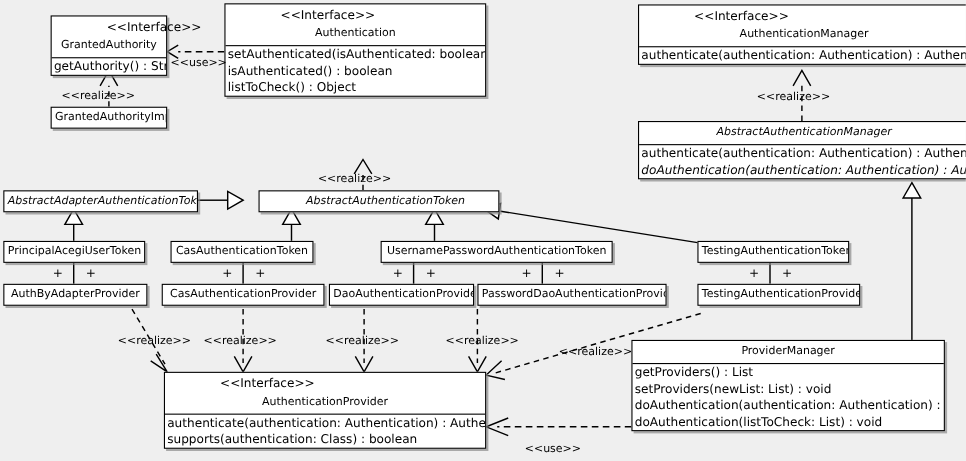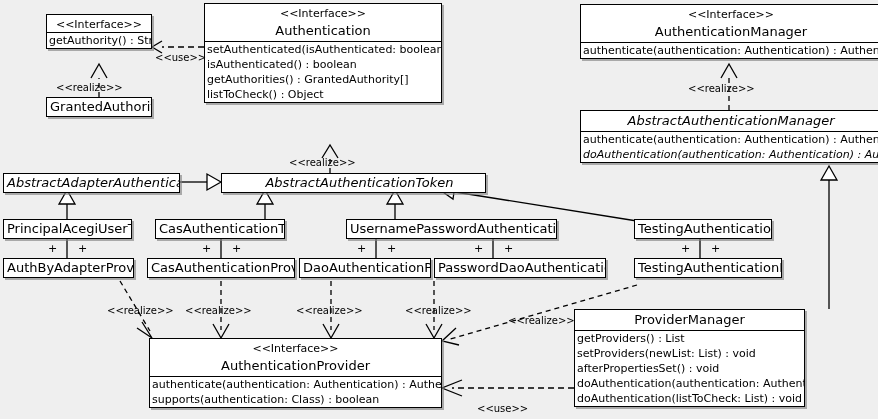--- a/index.html
+++ b/index.html
@@ -38,29 +38,30 @@
     z-index: 2;
     box-shadow: 2px 2px 0 rgba(130,130,130,0.65);
   }
   .compartment {
     padding: 0;
   }
   .compartment + .compartment {
     border-top: 1.5px solid #000000;
   }
   .stereo {
-    text-align: center;
+    text-align: left;
     font-size: 11px;
     line-height: 14px;
     padding: 3px 2px 0 2px;
     white-space: nowrap;
+    margin-left: 48px;
   }
   .cname {
     text-align: center;
-    font-size: 13px;
+    font-size: 10px;
     line-height: 14px;
     padding: 3px 2px 3px 2px;
     white-space: nowrap;
     overflow: hidden;
   }
   .cname.abstract, .member.abstract {
     font-style: italic;
   }
   .members {
     padding: 0;
@@ -214,41 +215,41 @@
      AuthenticationProvider --&gt;
     <g>
       <line x1="574" y1="388" x2="452" y2="388" stroke="#000" stroke-width="1.3" stroke-dasharray="6,4"></line>
       <polyline points="462,380 442,388 462,396" fill="none" stroke="#000" stroke-width="1.3"></polyline>
     </g>
   </svg>
 
   <div class="uml-class" style="left:46px; top:14px; width:106px;">
     <div class="compartment">
       <div class="stereo">&lt;&lt;Interface&gt;&gt;</div>
+      <div class="cname">GrantedAuthority</div>
     </div>
     <div class="compartment members">
       <div class="member">getAuthority() : String</div>
     </div>
   </div>
 
   <div class="uml-class compact center" style="left:46px; top:97px; width:106px;">
     <div class="compartment">
       <div class="cname">GrantedAuthorityImpl</div>
     </div>
   </div>
 
   <div class="uml-class" style="left:204px; top:3px; width:238px;">
     <div class="compartment">
       <div class="stereo">&lt;&lt;Interface&gt;&gt;</div>
       <div class="cname">Authentication</div>
     </div>
     <div class="compartment members">
       <div class="member">setAuthenticated(isAuthenticated: boolean) : void</div>
       <div class="member">isAuthenticated() : boolean</div>
-      <div class="member">getAuthorities() : GrantedAuthority[]</div>
       <div class="member">listToCheck() : Object</div>
     </div>
   </div>
 
   <div class="uml-class" style="left:580px; top:4px; width:302px;">
     <div class="compartment">
       <div class="stereo">&lt;&lt;Interface&gt;&gt;</div>
       <div class="cname">AuthenticationManager</div>
     </div>
     <div class="compartment members">
@@ -265,21 +266,21 @@
       <div class="member abstract">doAuthentication(authentication: Authentication) : Authentication</div>
     </div>
   </div>
 
   <div class="uml-class compact center" style="left:3px; top:173px; width:177px;">
     <div class="compartment">
       <div class="cname abstract">AbstractAdapterAuthenticationToken</div>
     </div>
   </div>
 
-  <div class="uml-class compact center" style="left:221px; top:173px; width:265px;padding-left:12px;">
+  <div class="uml-class compact center" style="left:235px; top:173px; width:219px;padding-left:12px;">
     <div class="compartment">
       <div class="cname abstract">AbstractAuthenticationToken</div>
     </div>
   </div>
 
   <div class="uml-class compact center" style="left:3px; top:219px; width:129px;">
     <div class="compartment">
       <div class="cname">PrincipalAcegiUserToken</div>
     </div>
   </div>
@@ -336,28 +337,27 @@
     <div class="compartment">
       <div class="stereo">&lt;&lt;Interface&gt;&gt;</div>
       <div class="cname">AuthenticationProvider</div>
     </div>
     <div class="compartment members">
       <div class="member">authenticate(authentication: Authentication) : Authentication</div>
       <div class="member">supports(authentication: Class) : boolean</div>
     </div>
   </div>
 
-  <div class="uml-class" style="left:574px; top:309px; width:231px;">
+  <div class="uml-class" style="left:574px; top:309px; width:285px;">
     <div class="compartment">
       <div class="cname">ProviderManager</div>
     </div>
     <div class="compartment members">
       <div class="member">getProviders() : List</div>
       <div class="member">setProviders(newList: List) : void</div>
-      <div class="member">afterPropertiesSet() : void</div>
       <div class="member">doAuthentication(authentication: Authentication) : Authentication</div>
       <div class="member">doAuthentication(listToCheck: List) : void</div>
     </div>
   </div>
 
   <div class="edge-label" style="left:155px; top:52px;">&lt;&lt;use&gt;&gt;</div>
 
   <div class="edge-label" style="left:56px; top:82px;">&lt;&lt;realize&gt;&gt;</div>
 
   <div class="edge-label" style="left:289px; top:157px;">&lt;&lt;realize&gt;&gt;</div>

